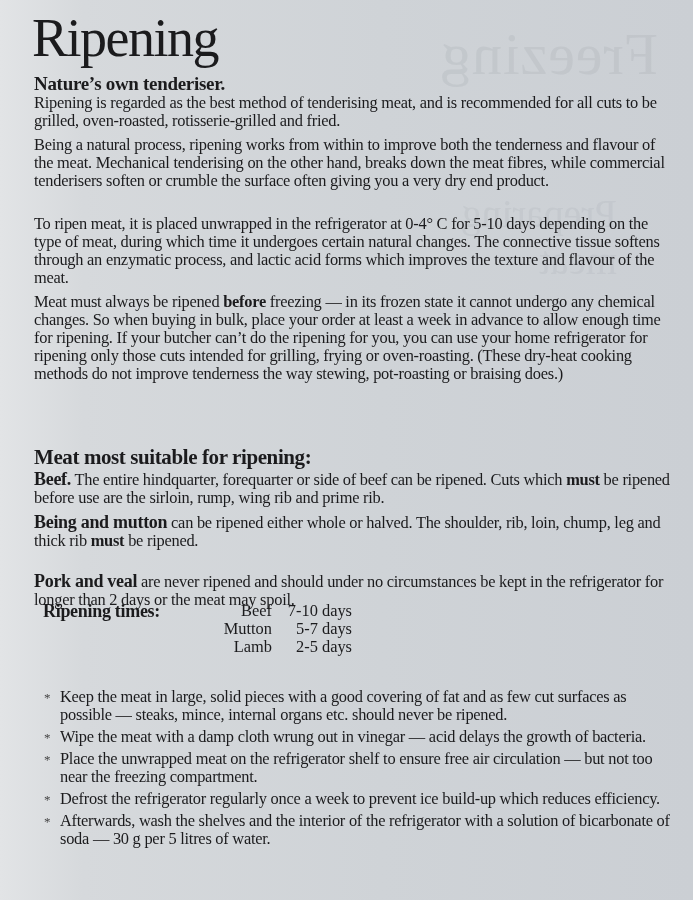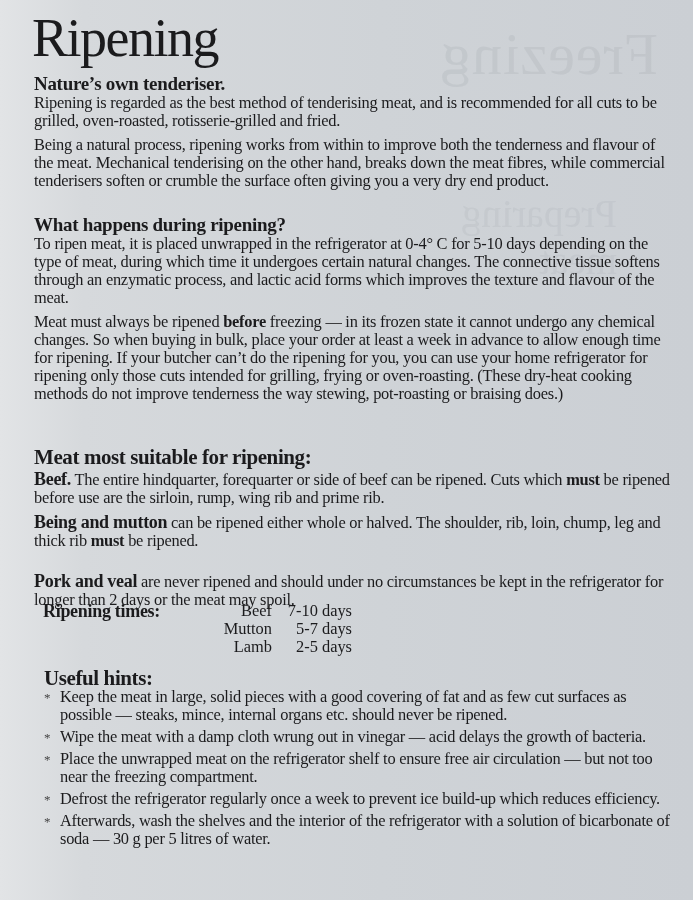--- a/index.html
+++ b/index.html
@@ -56,21 +56,20 @@
 
   <h1 class="title">Ripening</h1>
 
   <div class="blk" style="top:74px;">
     <h2>Nature’s own tenderiser.</h2>
     <p style="width:630px;">Ripening is regarded as the best method of tenderising meat, and is recommended for all cuts to be grilled, oven-roasted, rotisserie-grilled and fried.</p>
     <p style="margin-top:6px; width:640px;">Being a natural process, ripening works from within to improve both the tenderness and flavour of the meat. Mechanical tenderising on the other hand, breaks down the meat fibres, while commercial tenderisers soften or crumble the surface often giving you a very dry end product.</p>
   </div>
 
   <div class="blk" style="top:215px;">
-    <h2>What happens during ripening?</h2>
     <p style="margin-top:0; width:640px;">To ripen meat, it is placed unwrapped in the refrigerator at 0-4° C for 5-10 days depending on the type of meat, during which time it undergoes certain natural changes. The connective tissue softens through an enzymatic process, and lactic acid forms which improves the texture and flavour of the meat.</p>
     <p style="margin-top:6px; width:632px;"><span>Meat must always be ripened </span><b>before</b><span> freezing — in its frozen state it cannot undergo any chemical changes. So when buying in bulk, place your order at least a week in advance to allow enough time for ripening. If your butcher can’t do the ripening for you, you can use your home refrigerator for ripening only those cuts intended for grilling, frying or oven-roasting. (These dry-heat cooking methods do not improve tenderness the way stewing, pot-roasting or braising does.)</span></p>
   </div>
 
   <div class="blk" style="top:446px;">
     <h3>Meat most suitable for ripening:</h3>
     <p style="margin-top:2px; width:640px;"><b class="lead">Beef.</b><span> The entire hindquarter, forequarter or side of beef can be ripened. Cuts which </span><b>must</b><span> be ripened before use are the sirloin, rump, wing rib and prime rib.</span></p>
     <p style="margin-top:6px; width:640px;"><b class="lead">Being and mutton</b><span> can be ripened either whole or halved. The shoulder, rib, loin, chump, leg and thick rib </span><b>must</b><span> be ripened.</span></p>
     <p style="margin-top:22px; width:640px;"><b class="lead">Pork and veal</b><span> are never ripened and should under no circumstances be kept in the refrigerator for longer than 2 days or the meat may spoil.</span></p>
   </div>
@@ -81,23 +80,20 @@
       <span class="meat">Beef</span><span class="dur">7-10 days</span>
     </div>
     <div class="row" style="top:19px;">
       <span class="meat">Mutton</span><span class="dur">5-7 days</span>
     </div>
     <div class="row" style="top:37px;">
       <span class="meat">Lamb</span><span class="dur">2-5 days</span>
     </div>
   </div>
 
-  <div class="blk" style="top:667px; left:44px;">
-    <h3>Useful hints:</h3>
-  </div>
 
   <div class="hints">
     <div class="hint">
       <span class="star">*</span>
       <p>Keep the meat in large, solid pieces with a good covering of fat and as few cut surfaces as possible — steaks, mince, internal organs etc. should never be ripened.</p>
     </div>
     <div class="hint">
       <span class="star">*</span>
       <p>Wipe the meat with a damp cloth wrung out in vinegar — acid delays the growth of bacteria.</p>
     </div>

